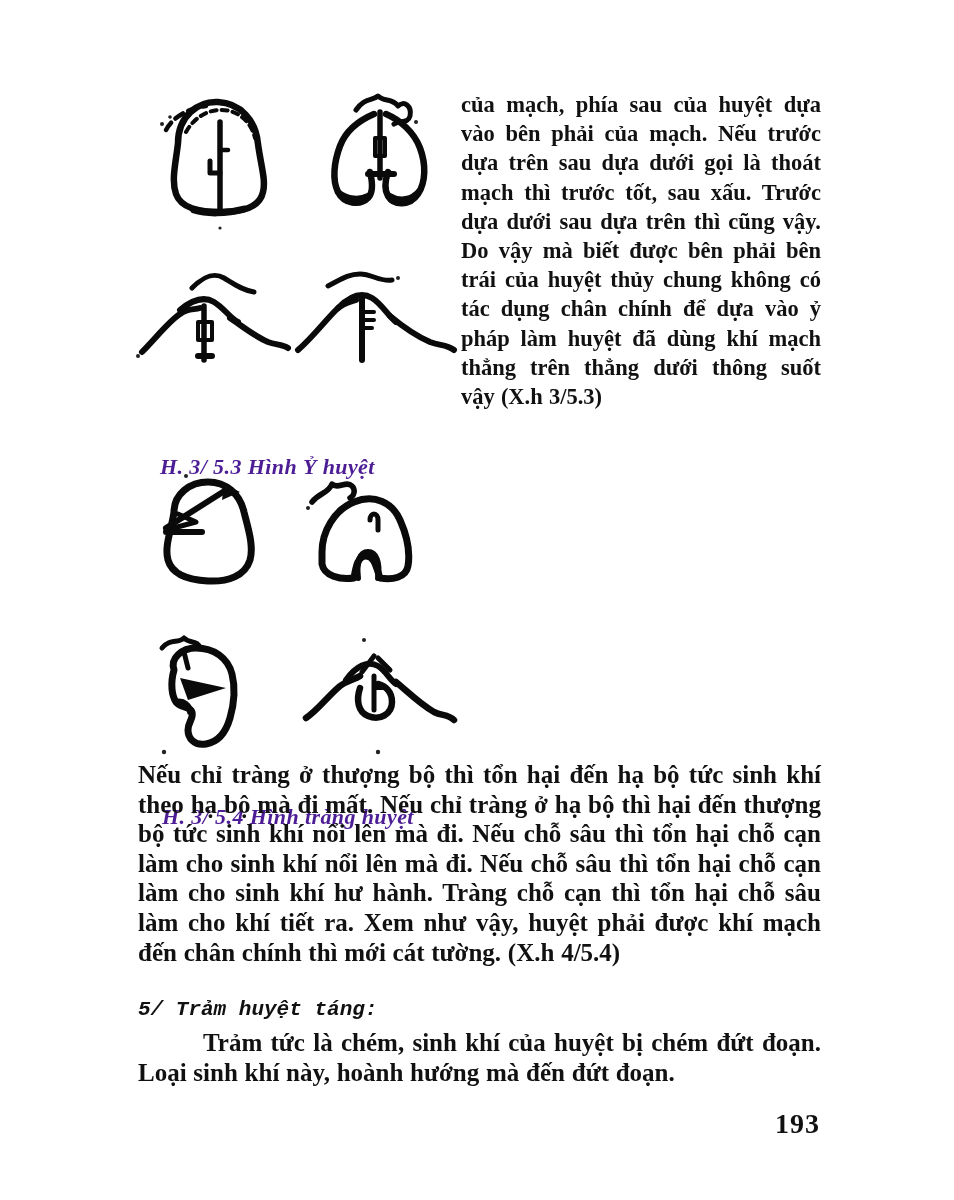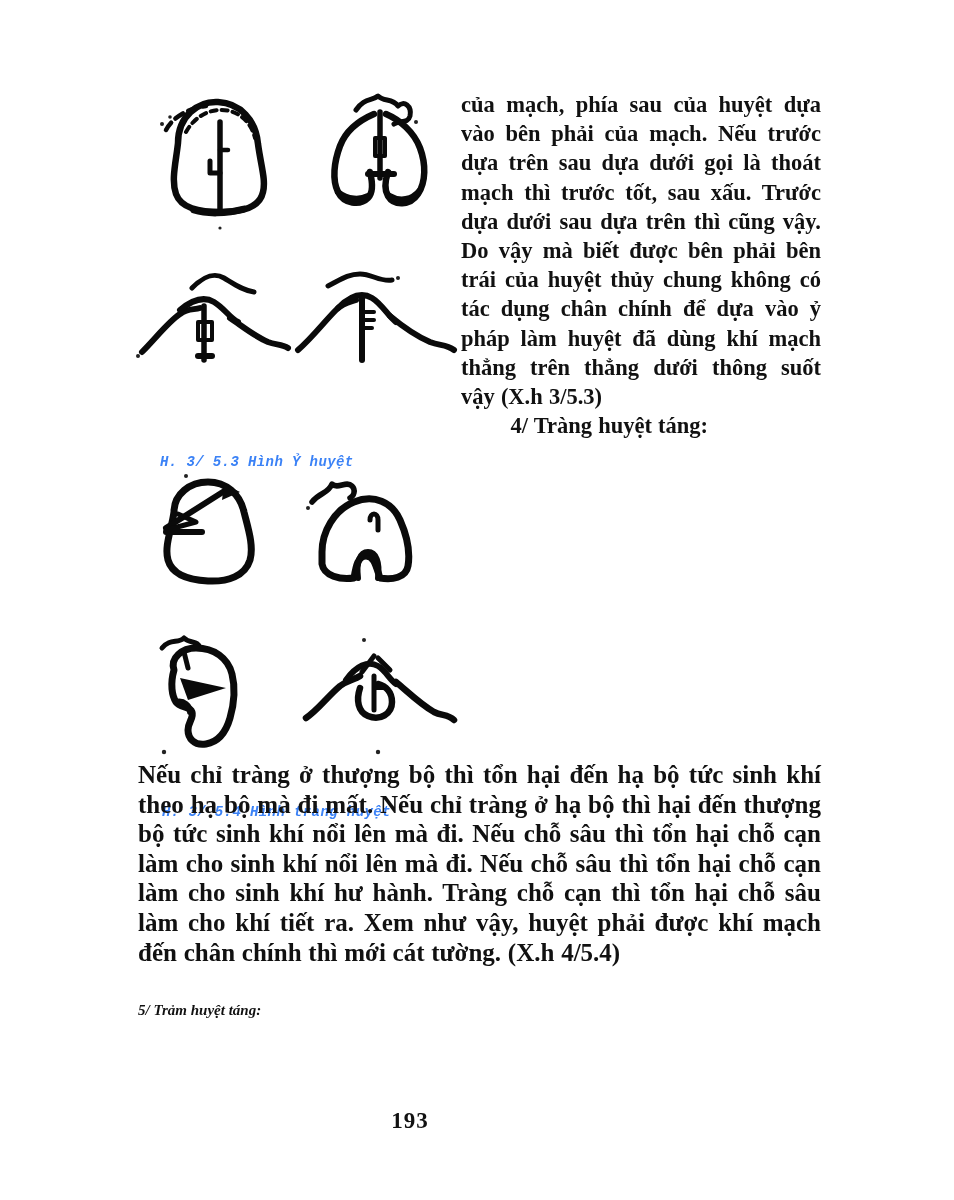--- a/index.html
+++ b/index.html
@@ -31,27 +31,27 @@
     width: 318px;
   }
   .fig-cell {
     position: absolute;
     top: 0;
   }
   .fig-cell svg { display: block; }
 
   .caption {
     position: absolute;
-    font-family: Liberation Mono, monospace;
+    font-family: Liberation Serif, serif;
     font-style: italic;
     font-weight: bold;
-    font-size: 14px;
+    font-size: 22px;
     letter-spacing: 0.4px;
     white-space: nowrap;
-    color: #3b82f6;
+    color: #4c1d95;
   }
   #caption-53 { left: 22px;  top: 366px; }
   #caption-54 { left: 24px;  top: 716px; }
 
   
   #right-column {
     position: absolute;
     left: 461px;
     top: 90px;
     width: 360px;
@@ -75,38 +75,39 @@
     text-align: justify;
     text-align-last: left;
     font-weight: 600;
     word-spacing: 0.5px;
   }
   #para-full-1 { top: 760px; }
   #para-heading-5 {
     position: absolute;
     left: 138px;
     top: 996px;
-    font-size: 15px;
+    font-size: 21px;
     font-style: italic;
     font-weight: bold;
     line-height: 28px;
     white-space: nowrap;
+    font-family: Liberation Mono, monospace;
   }
   #para-full-2 {
     top: 1028px;
     text-indent: 2.6em;
   }
 
   #page-number {
     position: absolute;
     left: 0;
     top: 1108px;
     width: 820px;
-    text-align: center;
-    font-size: 23px;
+    text-align: right;
+    font-size: 28px;
     font-weight: 600;
     letter-spacing: 1px;
   }
 
   .ink { fill: none; stroke: #0a0a0a; stroke-linecap: round; stroke-linejoin: round; }
   .ink-fill { fill: #0a0a0a; stroke: none; }
   .speck { fill: #222; }
 </style>
 </head>
 <body>
@@ -287,23 +288,23 @@
           <circle class="speck" cx="78" cy="126" r="2.2"></circle>
         </svg>
       </div>
     </div>
 
     <div class="caption" id="caption-54">H. 3/ 5.4  Hình tràng huyệt</div>
   </div>
 
   <div id="right-column">
     <p>của mạch, phía sau của huyệt dựa vào bên phải của mạch. Nếu trước dựa trên sau dựa dưới gọi là thoát mạch thì trước tốt, sau xấu. Trước dựa dưới sau dựa trên thì cũng vậy. Do vậy mà biết được bên phải bên trái của huyệt thủy chung không có tác dụng chân chính để dựa vào ỷ pháp làm huyệt đã dùng khí mạch thẳng trên thẳng dưới thông suốt vậy (X.h 3/5.3)</p>
-    <p class="indented">4/ Tràng huyệt táng:</p>
   </div>
 
   <div class="fullwidth" id="para-full-1">Nếu chỉ tràng ở thượng bộ thì tổn hại đến hạ bộ tức sinh khí theo hạ bộ mà đi mất. Nếu chỉ tràng ở hạ bộ thì hại đến thượng bộ tức sinh khí nổi lên mà đi. Nếu chỗ sâu thì tổn hại chỗ cạn làm cho sinh khí nổi lên mà đi. Nếu chỗ sâu thì tổn hại chỗ cạn làm cho sinh khí hư hành. Tràng chỗ cạn thì tổn hại chỗ sâu làm cho khí tiết ra. Xem như vậy, huyệt phải được khí mạch đến chân chính thì mới cát tường. (X.h 4/5.4)</div>
 
   <div id="para-heading-5">5/ Trảm huyệt táng:</div>
 
+  <div class="fullwidth" id="para-full-2">Trảm tức là chém, sinh khí của huyệt bị chém đứt đoạn. Loại sinh khí này, hoành hướng mà đến đứt đoạn.</div>
 
   <div id="page-number">193</div>
 
 </div>
 
 </body></html>

